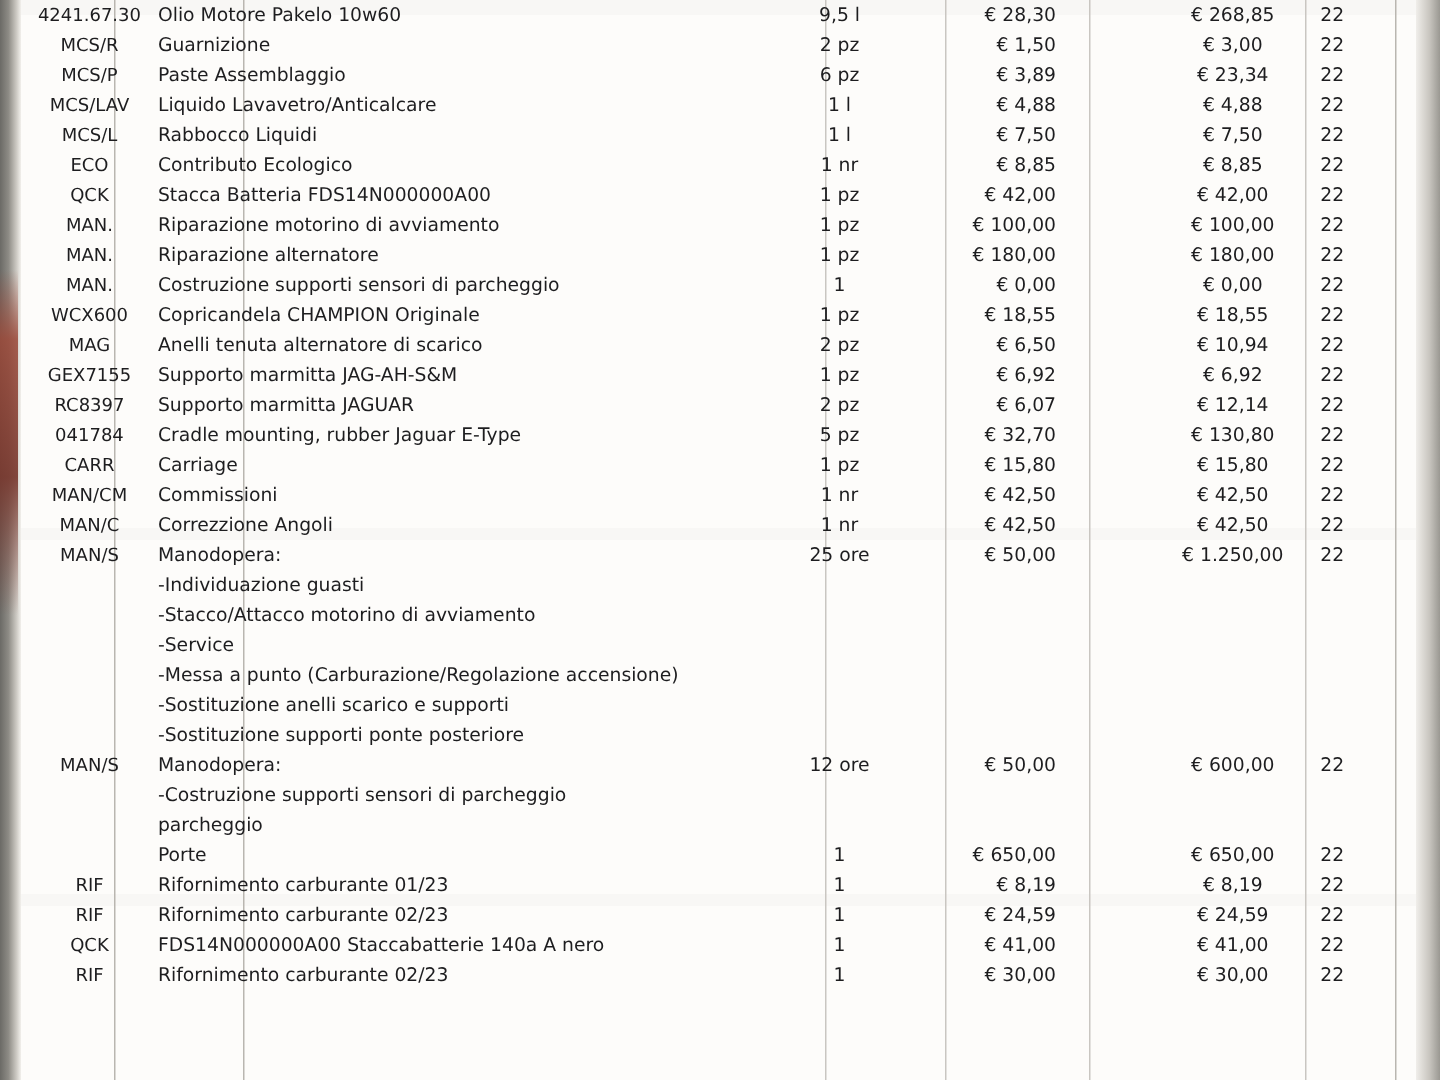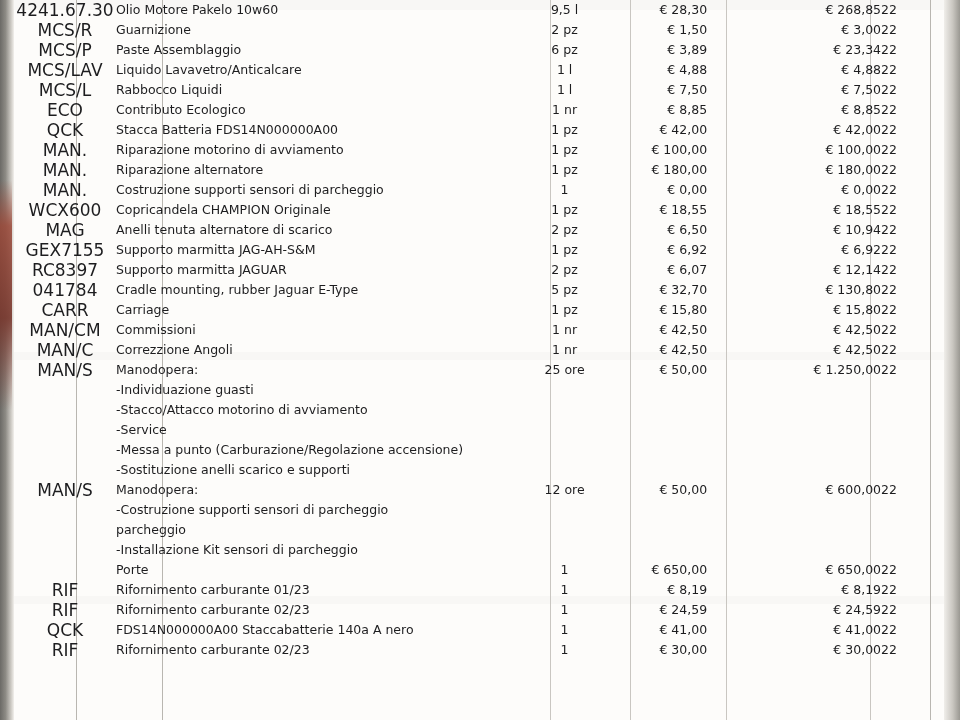--- a/index.html
+++ b/index.html
@@ -67,26 +67,26 @@
     color: #1d1d1f;
   }
   table.sheet td {
     padding: 0;
     vertical-align: top;
     line-height: 20px;
     height: 20px;
     white-space: nowrap;
   }
   
-  .c-code   { width: 86px;  padding-left: 6px; text-align: center; font-size: 17px; }
+  .c-code   { width: 86px;  padding-left: 6px; text-align: center; font-size: 12px; }
   .c-desc   { width: 388px; padding-left: 9px; }
   .c-qty    { width: 80px;  text-align: center; padding-right: 10px; margin-top: 43px; }
   .c-price  { width: 96px;  text-align: right; padding-right: 12px; }
   .c-gap    { width: 56px; }
-  .c-total  { width: 110px; text-align: right; padding-right: 12px; }
+  .c-total  { width: 110px; text-align: center; padding-right: 12px; }
   .c-vat    { width: 60px;  text-align: left; }
 </style>
 </head>
 <body>
 
 <div id="page">
 
   <div class="edge-left"></div>
   <div class="edge-left-stain"></div>
   <div class="edge-right"></div>
@@ -317,20 +317,29 @@
           <tr>
             <td class="c-code"></td>
             <td class="c-desc">-Sostituzione anelli scarico e supporti</td>
             <td class="c-qty"></td>
             <td class="c-price"></td>
             <td class="c-gap"></td>
             <td class="c-total"></td>
             <td class="c-vat"></td>
           </tr>
           <tr>
+            <td class="c-code"></td>
+            <td class="c-desc">-Sostituzione supporti ponte posteriore</td>
+            <td class="c-qty"></td>
+            <td class="c-price"></td>
+            <td class="c-gap"></td>
+            <td class="c-total"></td>
+            <td class="c-vat"></td>
+          </tr>
+          <tr>
             <td class="c-code">MAN/S</td>
             <td class="c-desc">Manodopera:</td>
             <td class="c-qty">12 ore</td>
             <td class="c-price">€ 50,00</td>
             <td class="c-gap"></td>
             <td class="c-total">€ 600,00</td>
             <td class="c-vat">22</td>
           </tr>
           <tr>
             <td class="c-code"></td>
@@ -345,29 +354,20 @@
             <td class="c-code"></td>
             <td class="c-desc">parcheggio</td>
             <td class="c-qty"></td>
             <td class="c-price"></td>
             <td class="c-gap"></td>
             <td class="c-total"></td>
             <td class="c-vat"></td>
           </tr>
           <tr>
             <td class="c-code"></td>
-            <td class="c-desc">-Installazione Kit sensori di parcheggio</td>
-            <td class="c-qty"></td>
-            <td class="c-price"></td>
-            <td class="c-gap"></td>
-            <td class="c-total"></td>
-            <td class="c-vat"></td>
-          </tr>
-          <tr>
-            <td class="c-code"></td>
             <td class="c-desc">Porte</td>
             <td class="c-qty">1</td>
             <td class="c-price">€ 650,00</td>
             <td class="c-gap"></td>
             <td class="c-total">€ 650,00</td>
             <td class="c-vat">22</td>
           </tr>
           <tr>
             <td class="c-code">RIF</td>
             <td class="c-desc">Rifornimento carburante 01/23</td>

